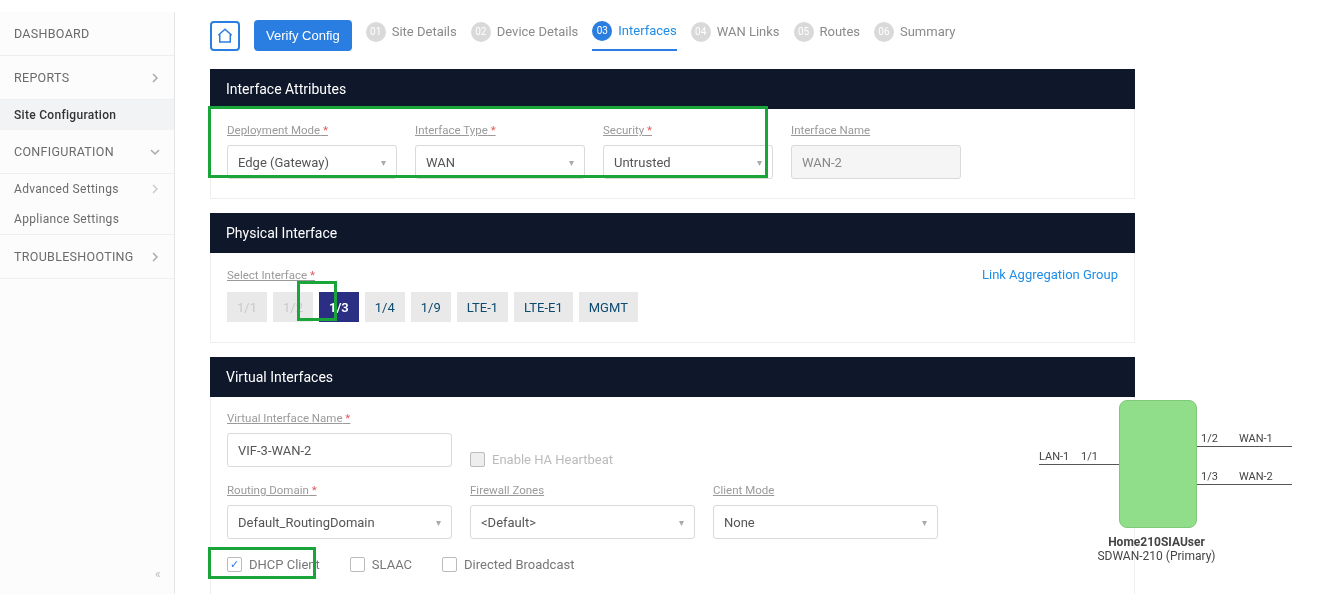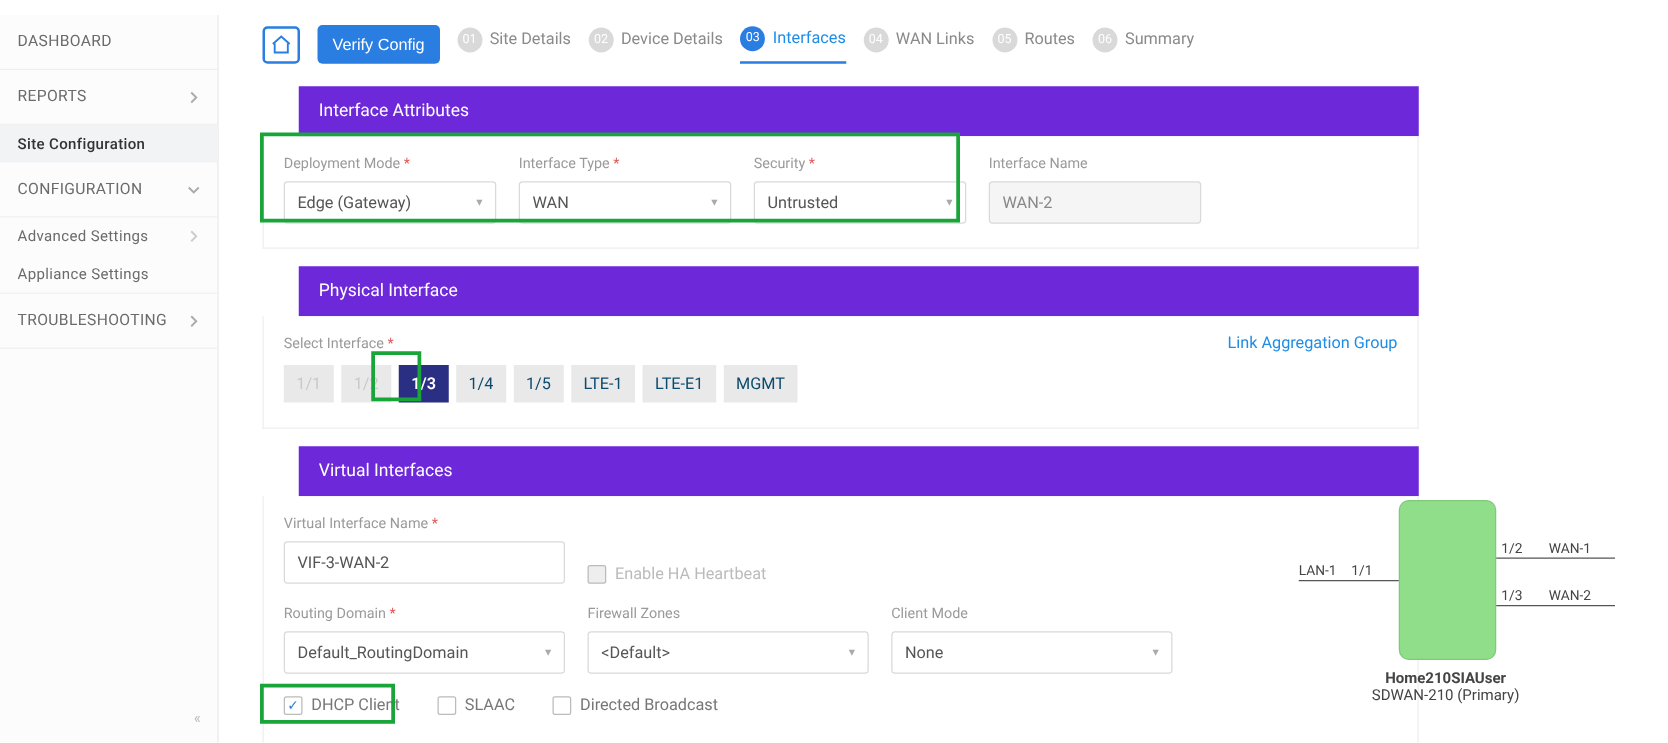--- a/index.html
+++ b/index.html
@@ -20,27 +20,27 @@
 .steps { display: flex; align-items: center; gap: 14px; padding: 20px 35px 0 35px; }
 .home-ico { width: 30px; height: 30px; border: 2px solid #2a7de1; border-radius: 4px; display: flex; align-items: center; justify-content: center; color: #2a7de1; }
 .verify-btn { background: #2a7de1; color: #fff; border: none; border-radius: 4px; padding: 8px 12px; font-size: 13px; cursor: pointer; }
 .step { display: flex; align-items: center; gap: 6px; color: #8a8a8a; font-size: 13px; cursor: pointer; padding-bottom: 8px; }
 .step.active { color: #1f8ce6; border-bottom: 2px solid #2a7de1; }
 .step-num { width: 20px; height: 20px; border-radius: 50%; background: #d9d9d9; color: #fff; font-size: 10px; display: flex; align-items: center; justify-content: center; }
 .step.active .step-num { background: #2a7de1; }
 
 
 .content { margin: 18px 0 0 35px; width: 925px; }
-.section-head { background: #6d28d9; color: #fff; padding: 12px 16px; font-size: 14px; margin-left: 29px; }
+.section-head { background: #0f172a; color: #fff; padding: 12px 16px; font-size: 14px; }
 .section-body { background: #fff; border: 1px solid #eee; border-top: none; padding: 14px 16px 18px 16px; position: relative; }
 
 
 .row { display: flex; gap: 18px; }
 .field { display: flex; flex-direction: column; gap: 8px; }
-.lbl { color: #9a9a9a; font-size: 11.5px; }
+.lbl { color: #9a9a9a; font-size: 11.5px; text-decoration: underline; }
 .req::after { content: " *"; color: #e05a5a; }
 .select, .input { height: 34px; border: 1px solid #d9d9d9; border-radius: 3px; padding: 0 10px; font-size: 13px; color: #555; display: flex; align-items: center; justify-content: space-between; background: #fff; }
 .input { display: flex; align-items: center; }
 .input.ro { background: #f5f5f5; color: #888; }
 .sel-caret { color: #aaa; font-size: 10px; }
 
 
 .hl { border: 3px solid #1aa53a; position: absolute; pointer-events: none; }
 
 
@@ -180,21 +180,21 @@
 
     <div class="section-head" style="margin-top:14px">Physical Interface</div>
     <div class="section-body" style="height:90px">
       <a class="lag-link">Link Aggregation Group</a>
       <span class="lbl req">Select Interface</span>
       <div class="pills" style="margin-top:10px">
         <div class="pill disabled">1/1</div>
         <div class="pill disabled">1/2</div>
         <div class="pill sel">1/3</div>
         <div class="pill">1/4</div>
-        <div class="pill">1/5</div>
+        <div class="pill">1/9</div>
         <div class="pill">LTE-1</div>
         <div class="pill">LTE-E1</div>
         <div class="pill">MGMT</div>
       </div>
       <div class="hl" style="left:86px; top:28px; width:40px; height:40px;"></div>
     </div>
 
     <div class="section-head" style="margin-top:14px">Virtual Interfaces</div>
     <div class="section-body" style="padding-bottom:24px">
       <div class="row">

